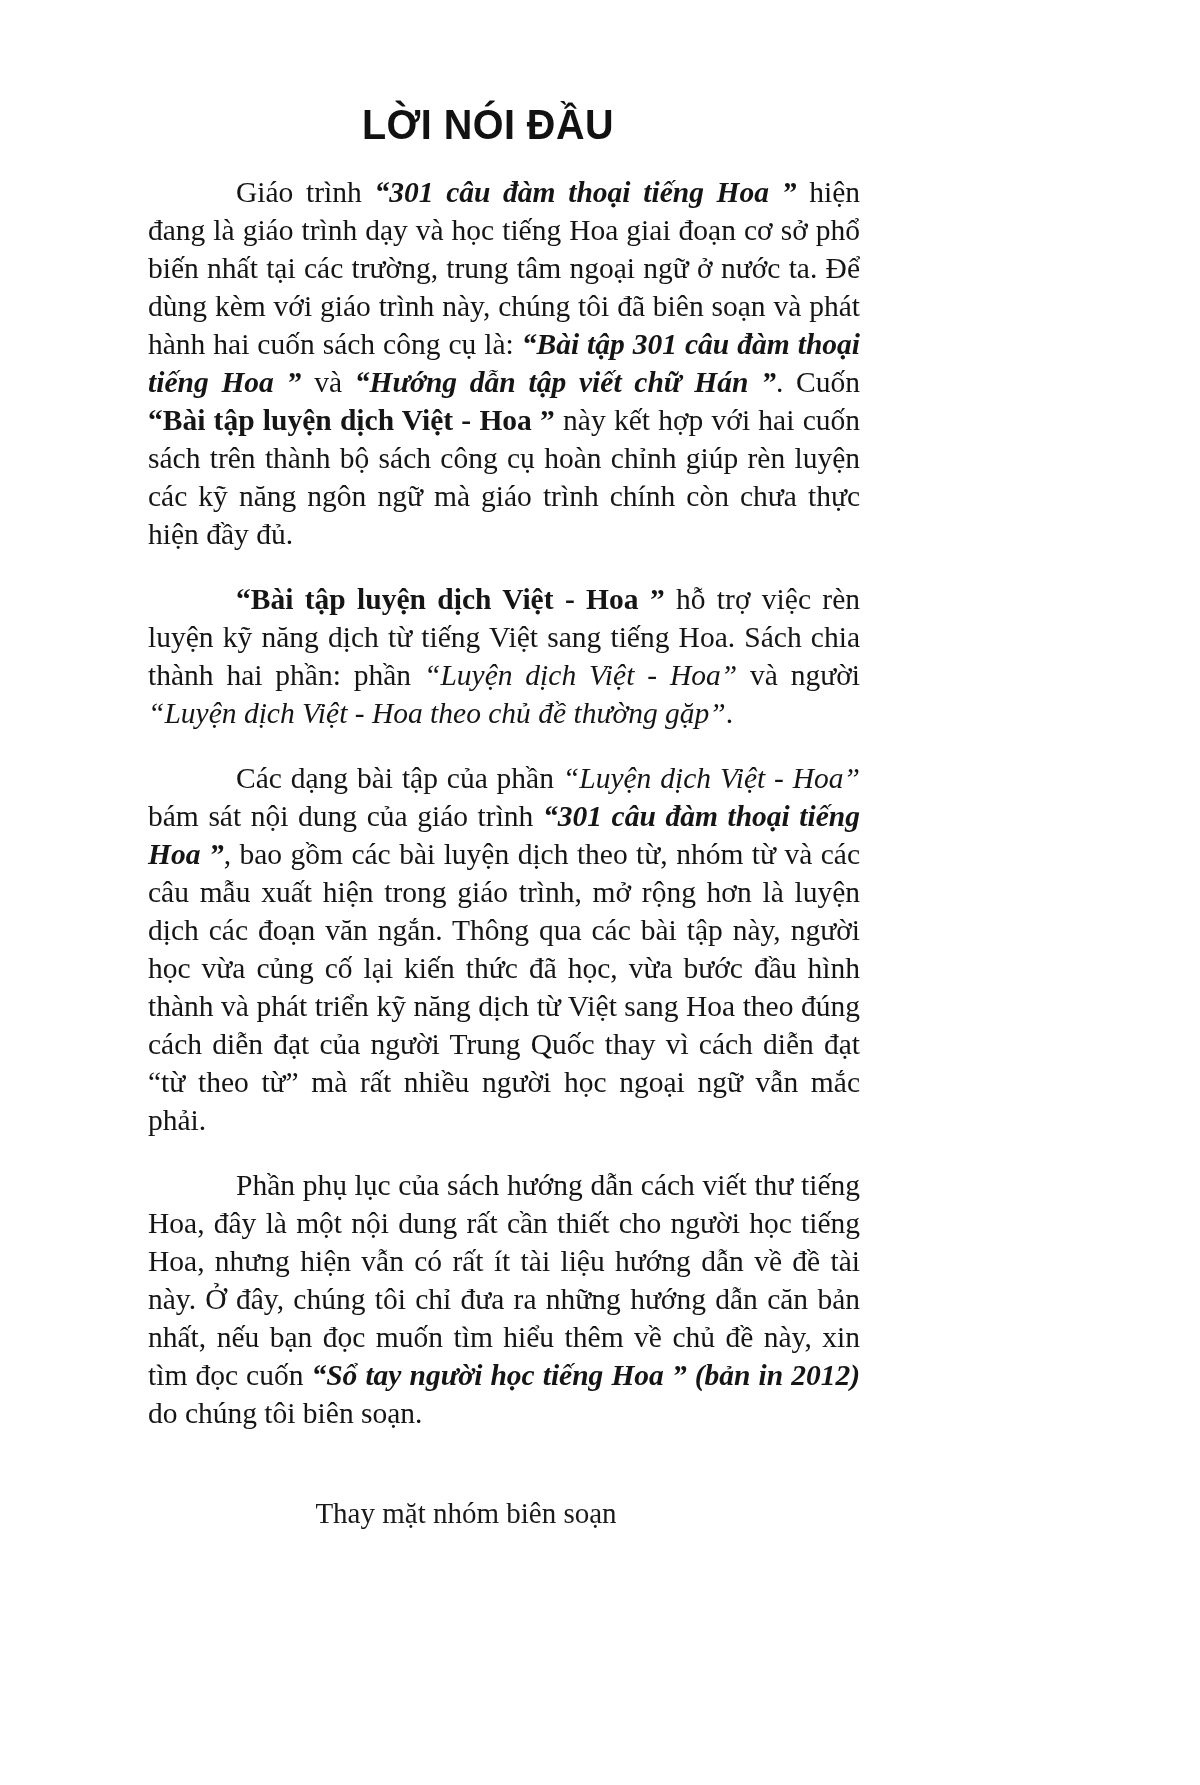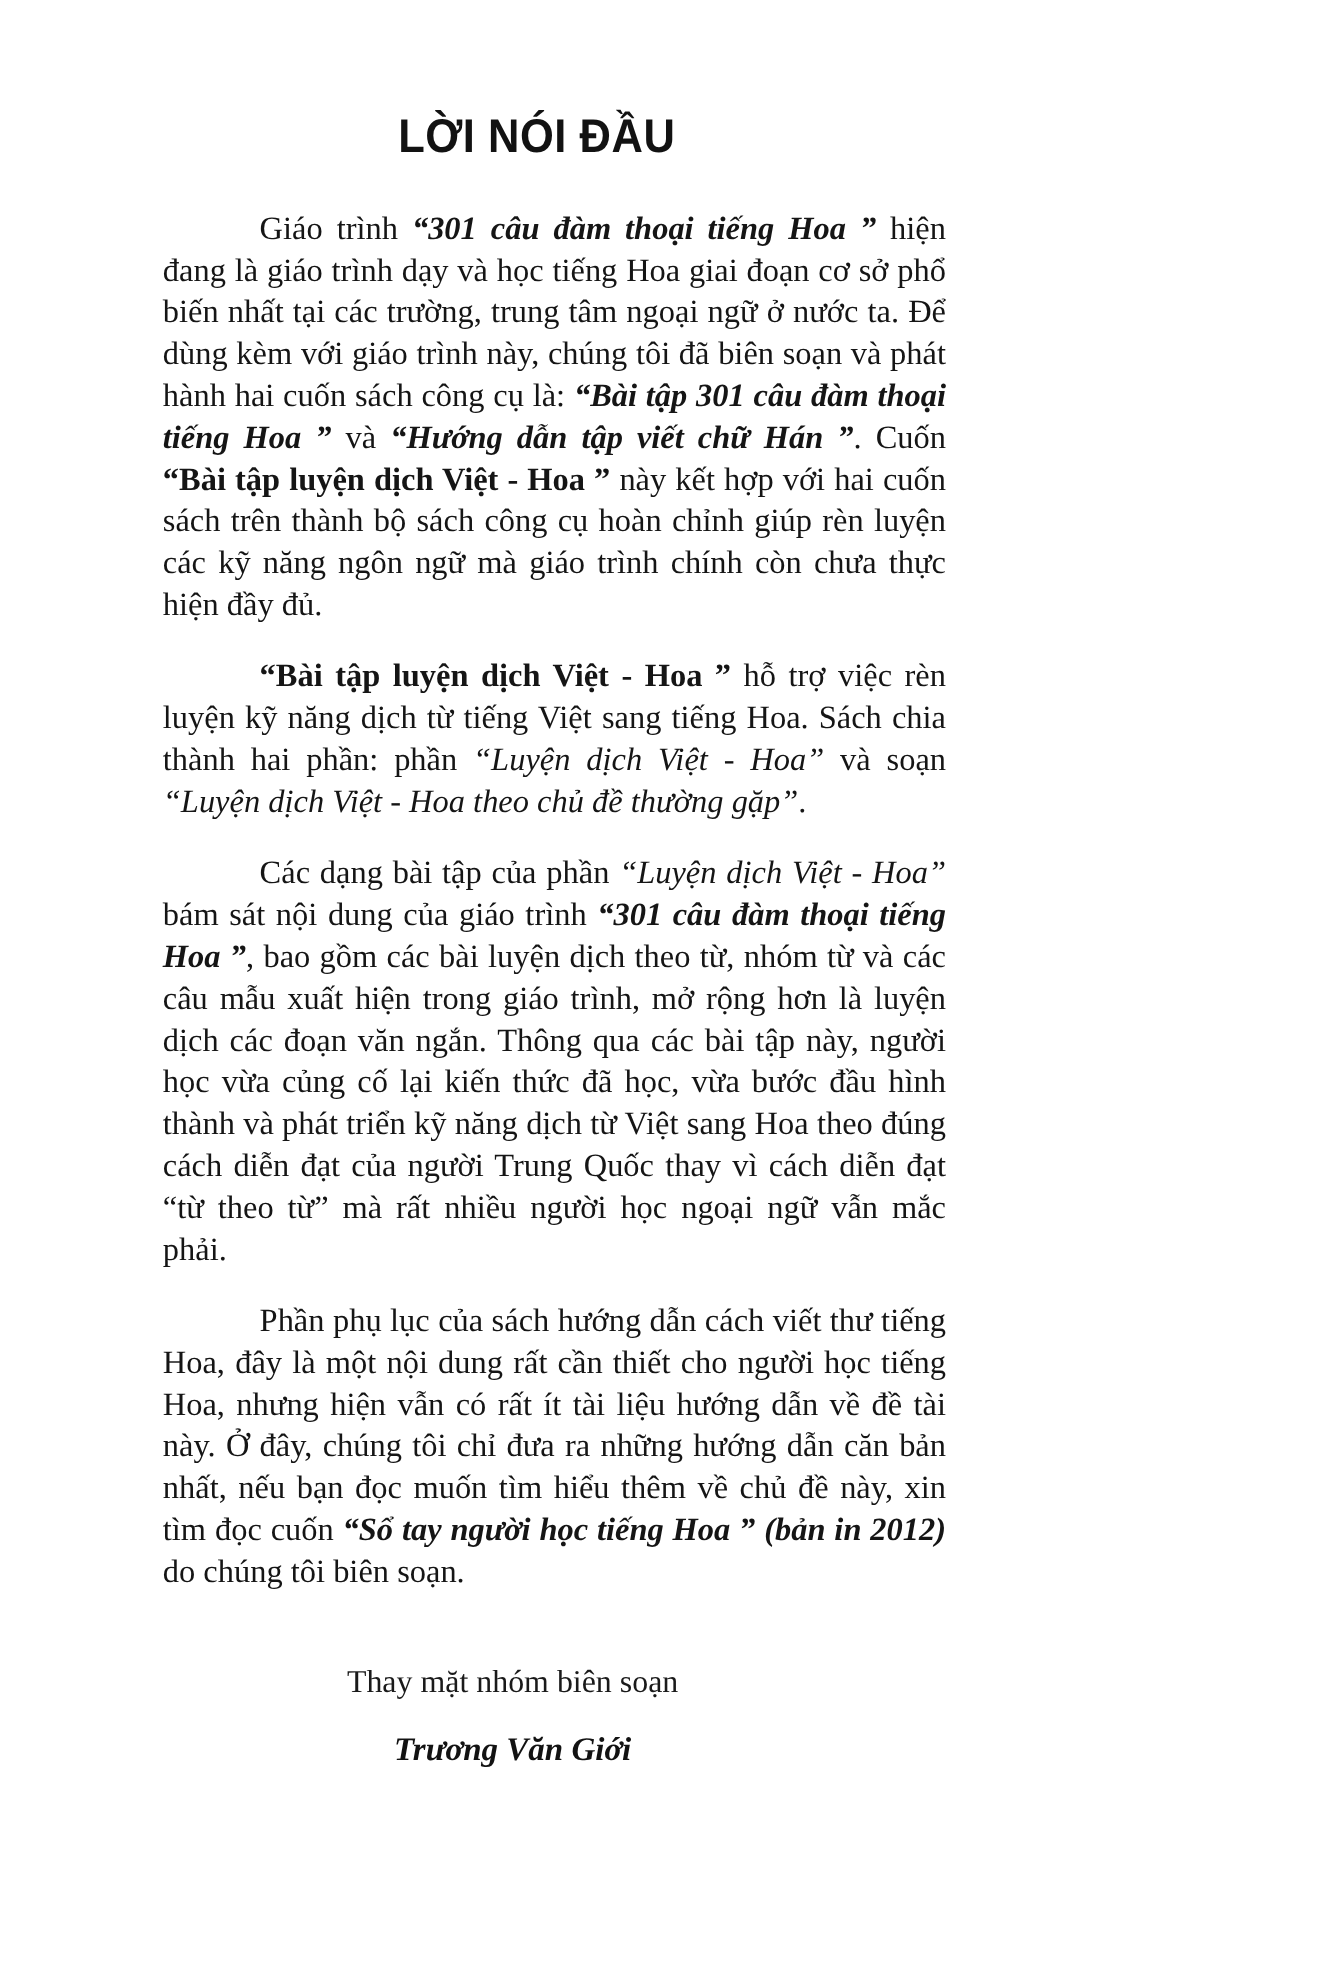--- a/index.html
+++ b/index.html
@@ -20,21 +20,21 @@
     font-weight: 700;
     color: #121212;
   }
   .title-inner {
     display: inline-block;
     transform: scaleX(0.92);
     transform-origin: center;
     letter-spacing: 0.5px;
   }
   .content {
-    margin-top: 40px;
+    margin-top: 24px;
     padding-left: 148px;
     padding-right: 116px;
   }
   p.para {
     font-size: 29.5px;
     line-height: 38px;
     margin: 0 0 27px 0;
     text-indent: 88px;
     text-align: justify;
     text-justify: inter-word;
@@ -67,22 +67,21 @@
 <body>
 
 <div class="page">
   <h1 class="title">
     <span class="title-inner">LỜI NÓI ĐẦU</span>
   </h1>
 
   <div class="content">
 
   <p class="para"><span class="r-n">Giáo trình </span><span class="r-bi">“301 câu đàm thoại tiếng Hoa ”</span><span class="r-n"> hiện đang là giáo trình dạy và học tiếng Hoa giai đoạn cơ sở phổ biến nhất tại các trường, trung tâm ngoại ngữ ở nước ta. Để dùng kèm với giáo trình này, chúng tôi đã biên soạn và phát hành hai cuốn sách công cụ là: </span><span class="r-bi">“Bài tập 301 câu đàm thoại tiếng Hoa ”</span><span class="r-n"> và </span><span class="r-bi">“Hướng dẫn tập viết chữ Hán ”</span><span class="r-n">. Cuốn </span><span class="r-b">“Bài tập luyện dịch Việt - Hoa ”</span><span class="r-n"> này kết hợp với hai cuốn sách trên thành bộ sách công cụ hoàn chỉnh giúp rèn luyện các kỹ năng ngôn ngữ mà giáo trình chính còn chưa thực hiện đầy đủ.</span></p>
-      <p class="para"><span class="r-b">“Bài tập luyện dịch Việt - Hoa ”</span><span class="r-n"> hỗ trợ việc rèn luyện kỹ năng dịch từ tiếng Việt sang tiếng Hoa. Sách chia thành hai phần: phần </span><span class="r-i">“Luyện dịch Việt - Hoa”</span><span class="r-n"> và soạn </span><span class="r-i">“Luyện dịch Việt - Hoa theo chủ đề thường gặp”</span><span class="r-n">.</span></p>
+      <p class="para"><span class="r-b">“Bài tập luyện dịch Việt - Hoa ”</span><span class="r-n"> hỗ trợ việc rèn luyện kỹ năng dịch từ tiếng Việt sang tiếng Hoa. Sách chia thành hai phần: phần </span><span class="r-i">“Luyện dịch Việt - Hoa”</span><span class="r-n"> và người </span><span class="r-i">“Luyện dịch Việt - Hoa theo chủ đề thường gặp”</span><span class="r-n">.</span></p>
       <p class="para"><span class="r-n">Các dạng bài tập của phần </span><span class="r-i">“Luyện dịch Việt - Hoa”</span><span class="r-n"> bám sát nội dung của giáo trình </span><span class="r-bi">“301 câu đàm thoại tiếng Hoa ”</span><span class="r-n">, bao gồm các bài luyện dịch theo từ, nhóm từ và các câu mẫu xuất hiện trong giáo trình, mở rộng hơn là luyện dịch các đoạn văn ngắn. Thông qua các bài tập này, người học vừa củng cố lại kiến thức đã học, vừa bước đầu hình thành và phát triển kỹ năng dịch từ Việt sang Hoa theo đúng cách diễn đạt của người Trung Quốc thay vì cách diễn đạt “từ theo từ” mà rất nhiều người học ngoại ngữ vẫn mắc phải.</span></p>
       <p class="para"><span class="r-n">Phần phụ lục của sách hướng dẫn cách viết thư tiếng Hoa, đây là một nội dung rất cần thiết cho người học tiếng Hoa, nhưng hiện vẫn có rất ít tài liệu hướng dẫn về đề tài này. Ở đây, chúng tôi chỉ đưa ra những hướng dẫn căn bản nhất, nếu bạn đọc muốn tìm hiểu thêm về chủ đề này, xin tìm đọc cuốn </span><span class="r-bi">“Sổ tay người học tiếng Hoa ” (bản in 2012)</span><span class="r-n"> do chúng tôi biên soạn.</span></p>
     </div>
 
   <div class="closing">
     <div class="closing-line">Thay mặt nhóm biên soạn</div>
-    <div class="signature">Trương Văn Giới</div>
   </div>
 </div>
 
 </body></html>

